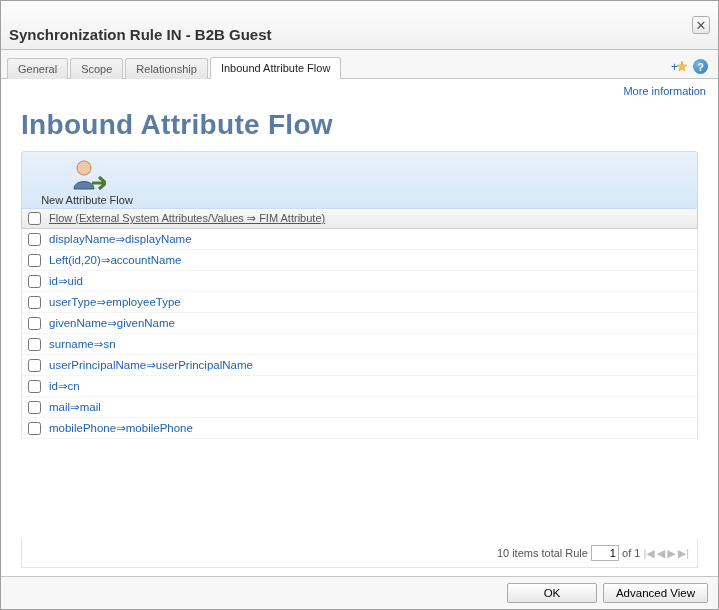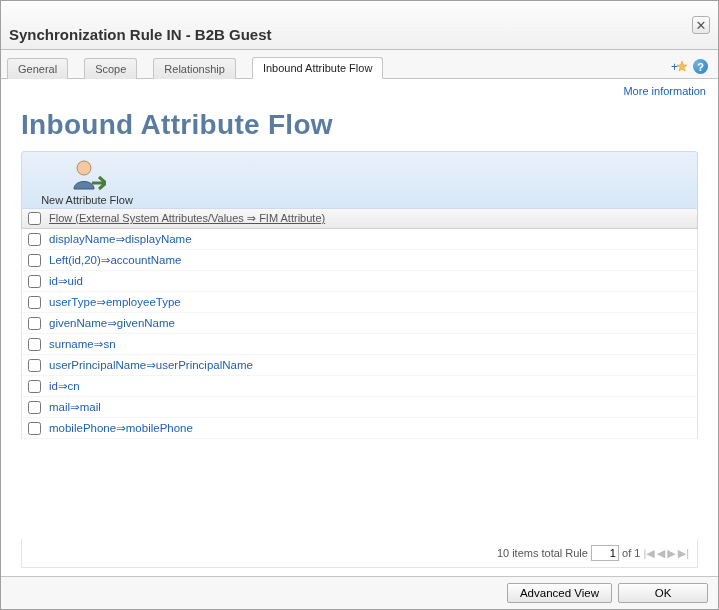--- a/index.html
+++ b/index.html
@@ -45,21 +45,21 @@
       display: flex;
       align-items: flex-end;
       padding-left: 6px;
       padding-top: 6px;
       position: relative;
     }
     .tab {
       padding: 4px 10px;
       border: 1px solid #c5c5c5;
       border-bottom: none;
-      margin-right: 16px;
+      margin-right: 2px;
       background: linear-gradient(to bottom, #f3f3f3, #e6e6e6);
       color: #555;
       font-size: 11px;
       border-radius: 3px 3px 0 0;
       cursor: pointer;
       position: relative;
       top: 1px;
     }
     .tab.active {
       background: #fff;
@@ -305,17 +305,17 @@
     <span class="nav-btns">
       <span class="nav-btn">|◀</span>
       <span class="nav-btn">◀</span>
       <span class="nav-btn">▶</span>
       <span class="nav-btn">▶|</span>
     </span>
   </div>
 </div>
 
 <div class="footer">
+  <div class="btn">OK</div>
   <div class="btn">Advanced View</div>
-  <div class="btn">OK</div>
 </div>
 
 </div>
 
 </body></html>

